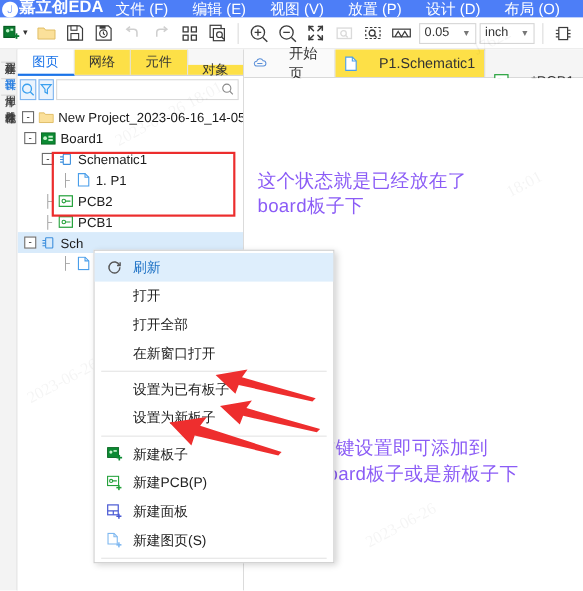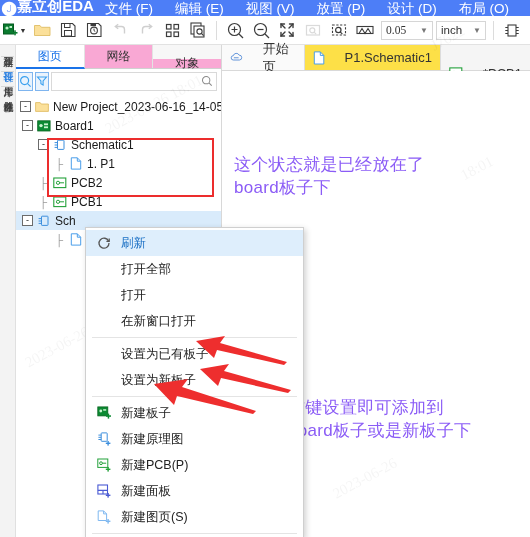--- a/index.html
+++ b/index.html
@@ -99,21 +99,21 @@
     overflow: hidden;
   }
   .ptabs {
     display: flex; height: 24px; border-bottom: 1px solid #d0d0d0;
     background: #f7f7f7;
   }
   .ptab {
     flex: 1; display: flex; align-items: center; justify-content: center;
     font-size: 12px; color: #333;
     border-right: 1px solid #e3e3e3;
-    background: #f9a8d4;
+    background: #fde047;
   }
   .ptab.active {
     background: #ffffff; color: #1a73e8;
     border-bottom: 2px solid #1a73e8;
     margin-bottom: -1px;
   }
   .searchrow {
     display: flex; align-items: center; height: 24px;
     padding: 3px 4px 3px 2px; gap: 2px;
   }
@@ -349,21 +349,21 @@
         <path d="M10.2 10.9l2.2 2.2" stroke="#3c3c3c" stroke-width="1.2"></path>
       </svg>
     </div>
     <div class="tb-btn">
       <svg width="20" height="16" viewBox="0 0 20 16">
         <rect x="2" y="4.5" width="16" height="7" fill="none" stroke="#3c3c3c" stroke-width="1.1"></rect>
         <path d="M4 11.5l3-5 3 5 3-5 3 5" fill="none" stroke="#3c3c3c" stroke-width="1.1"></path>
       </svg>
     </div>
 
-    <div class="tb-combo" style="min-width:52px;font-family:Liberation Serif, serif;">
+    <div class="tb-combo" style="min-width:52px;">
       <span>0.05</span>
       <span class="cb-arrow">▼</span>
     </div>
     <div class="tb-combo" style="min-width:50px;">
       <span>inch</span>
       <span class="cb-arrow">▼</span>
     </div>
 
     <div class="tb-sep" style="margin-left:7px;"></div>
 
@@ -385,20 +385,21 @@
     <div class="vtab">常用库</div>
     <div class="vtab-sep"></div>
     <div class="vtab">器件标准化</div>
   </div>
 
   <div class="lpanel">
 
     <div class="ptabs">
       <div class="ptab active">图页</div>
       <div class="ptab">网络</div>
+      <div class="ptab">元件</div>
       <div class="ptab" style="border-right:none;margin-top:14px;">对象</div>
     </div>
 
     <div class="searchrow">
       <div class="sq-btn">
         <svg width="13" height="13" viewBox="0 0 13 13">
           <circle cx="5.6" cy="5.6" r="4" fill="none" stroke="#3aa0ef" stroke-width="1.2"></circle>
           <path d="M8.6 8.6l3 3" stroke="#3aa0ef" stroke-width="1.2"></path>
         </svg>
       </div>
@@ -559,26 +560,26 @@
         <svg width="14" height="14" viewBox="0 0 14 14">
           <path d="M11.6 5.2A5 5 0 1 0 12 7" fill="none" stroke="#555" stroke-width="1.3"></path>
           <path d="M9.4 5.3h2.8V2.5" fill="none" stroke="#555" stroke-width="1.3"></path>
         </svg>
       </div>
       <span>刷新</span>
     </div>
 
     <div class="mi">
       <div class="mi-noicon"></div>
+      <span>打开</span>
+    </div>
+
+    <div class="mi">
+      <div class="mi-noicon"></div>
       <span>打开全部</span>
-    </div>
-
-    <div class="mi">
-      <div class="mi-noicon"></div>
-      <span>打开</span>
     </div>
 
     <div class="mi">
       <div class="mi-noicon"></div>
       <span>在新窗口打开</span>
     </div>
 
     <div class="mi-sep"></div>
 
     <div class="mi">
@@ -601,35 +602,20 @@
           <rect x="6.2" y="3.2" width="3" height="1.5" fill="#c9f4cf"></rect>
           <g fill="#0c8a33">
               <rect x="9" y="9.3" width="5" height="1.5"></rect>
               <rect x="10.7" y="7.6" width="1.5" height="5"></rect>
             </g>
         </svg>
       </div>
       <span>新建板子</span>
     </div>
 
-    <div class="mi">
-      <div class="mi-icon">
-        <svg width="15" height="15" viewBox="0 0 15 15">
-          <rect x="4.2" y="0.9" width="6" height="8.4" rx="0.6" fill="none" stroke="#3d8fdd" stroke-width="1"></rect>
-          <g stroke="#3d8fdd" stroke-width="1">
-              <path d="M4.2 3.1H1.4M4.2 5.3H1.4M4.2 7.5H1.4"></path>
-            </g>
-          <g fill="#3d8fdd">
-              <rect x="8.8" y="10.6" width="4.6" height="1.4"></rect>
-              <rect x="10.4" y="9" width="1.4" height="4.6"></rect>
-            </g>
-        </svg>
-      </div>
-      <span>新建原理图</span>
-    </div>
 
     <div class="mi">
       <div class="mi-icon">
         <svg width="15" height="15" viewBox="0 0 15 15">
           <rect x="0.8" y="1" width="10" height="8.4" fill="#fff" stroke="#23a13a" stroke-width="1"></rect>
           <circle cx="4" cy="5.2" r="1.4" fill="none" stroke="#23a13a" stroke-width="1"></circle>
           <path d="M5.4 5.2h3.8" stroke="#23a13a" stroke-width="1"></path>
           <g fill="#23a13a">
               <rect x="8.8" y="10.6" width="4.6" height="1.4"></rect>
               <rect x="10.4" y="9" width="1.4" height="4.6"></rect>

